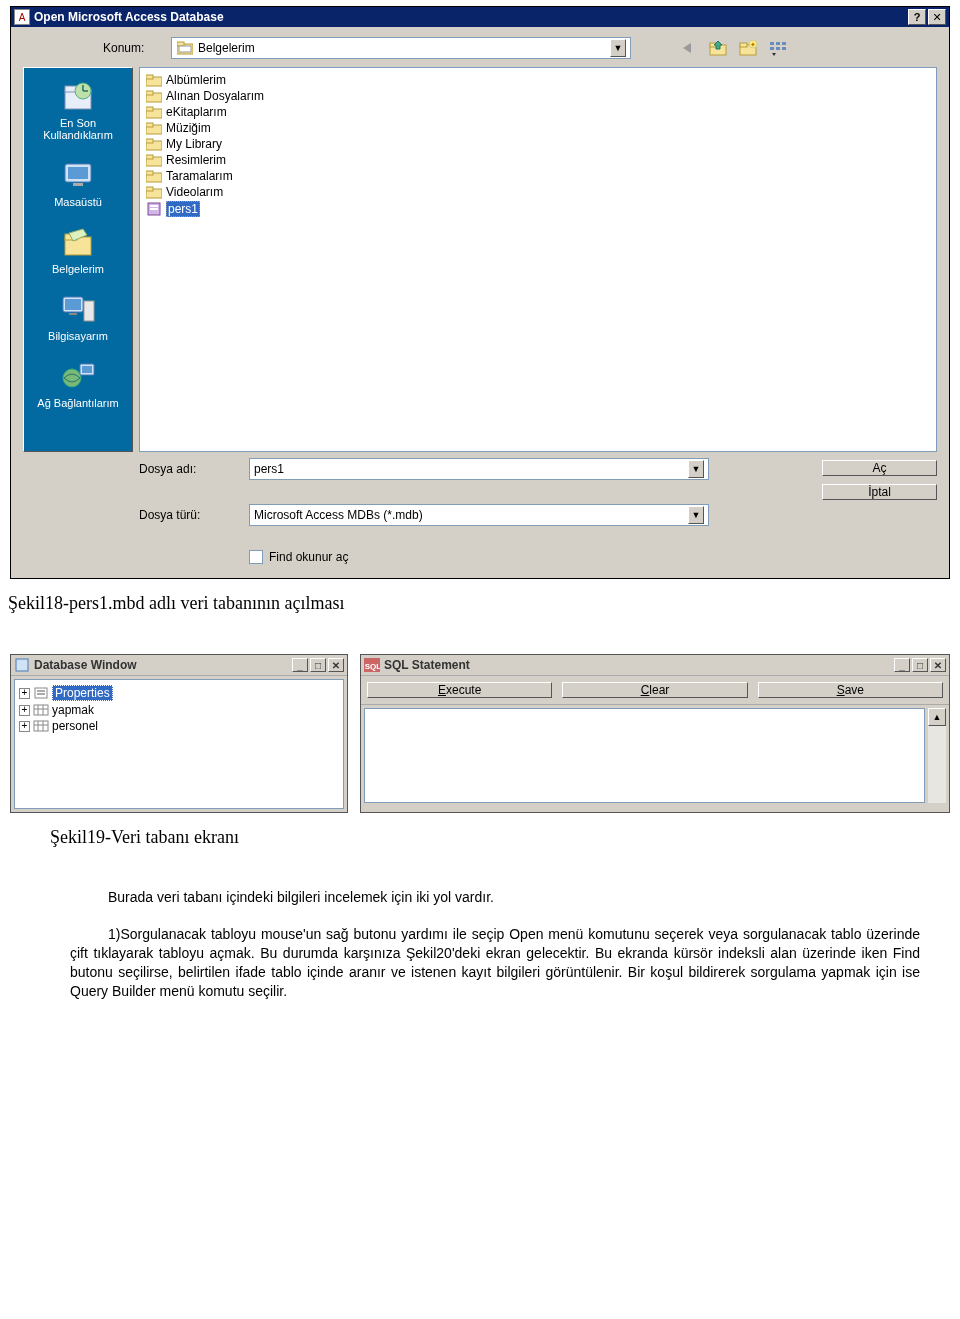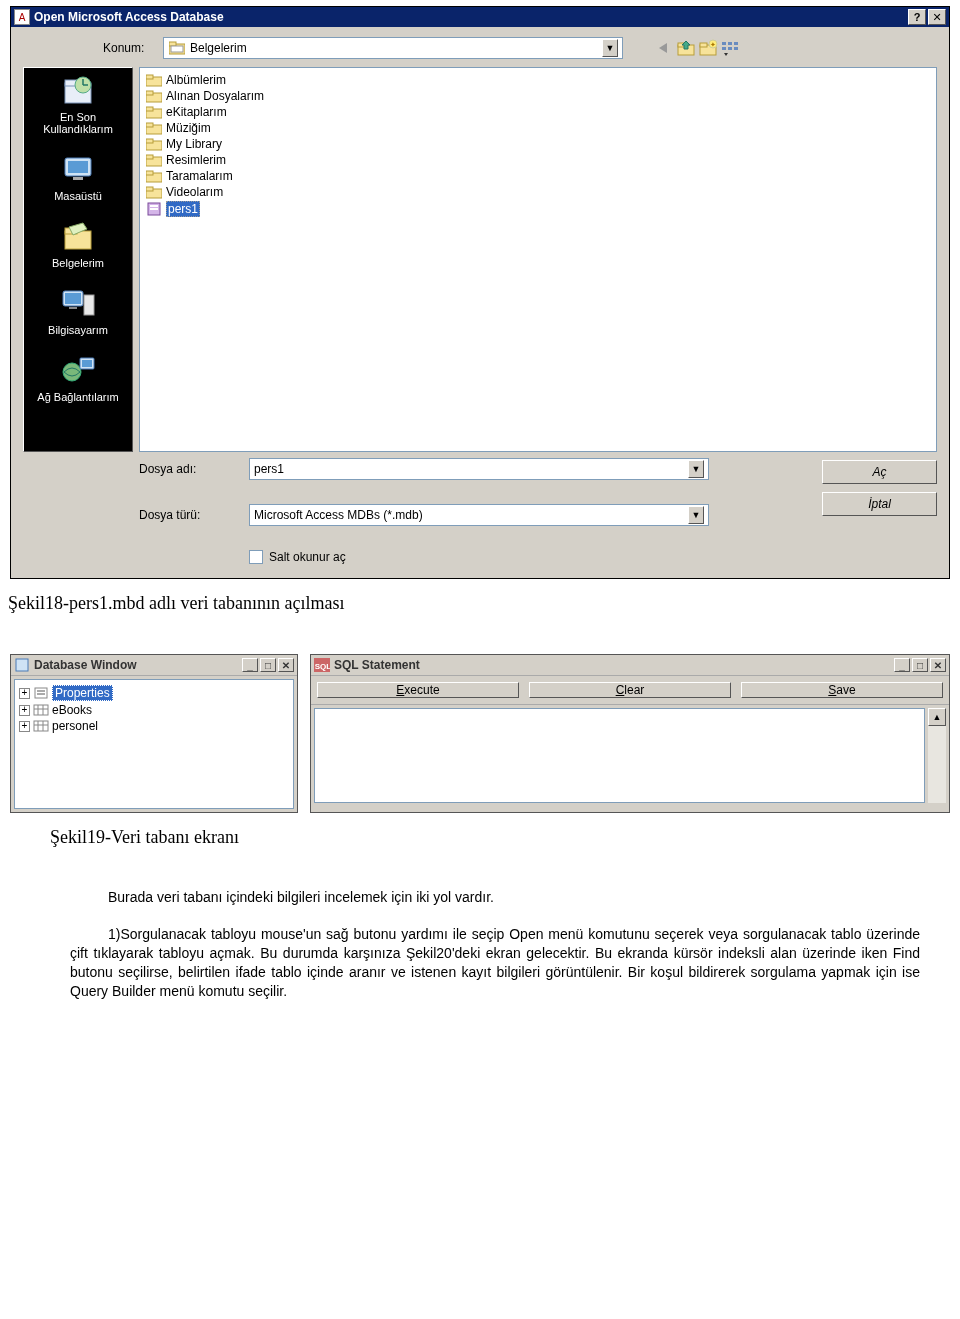--- a/index.html
+++ b/index.html
@@ -6,61 +6,61 @@
   body { font-family: Tahoma, Arial, sans-serif; font-size: 12px; background: #fff; color: #000; width: 960px; }
   
   
   .dialog-wrap { margin: 6px 10px 0 10px; border: 1px solid #000; background: #d4d0c8; }
   .titlebar { background: linear-gradient(#0a246a,#0a246a); color: #fff; display: flex; align-items: center; padding: 2px 3px; font-size: 12px; }
   .titlebar .tb-icon { width: 16px; height: 16px; margin-right: 4px; background: #fff; border: 1px solid #888; display: inline-flex; align-items: center; justify-content: center; color: #a00; font-size: 10px; }
   .titlebar .tb-title { flex: 1; font-weight: bold; }
   .titlebar .tb-btn { width: 18px; height: 16px; background: #d4d0c8; border: 1px solid #fff; border-right-color: #555; border-bottom-color: #555; margin-left: 2px; display: inline-flex; align-items: center; justify-content: center; font-size: 11px; color: #000; font-family: Arial; cursor: pointer; }
   
   .dlg-body { padding: 4px; }
-  .topbar { display: flex; align-items: center; padding: 6px 8px 8px 88px; }
+  .topbar { display: flex; align-items: center; padding: 6px 8px 8px 88px; gap: 8px; }
   .topbar .lbl { font-size: 12px; width: 60px; }
   .konum-icon { width: 18px; height: 16px; display: inline-flex; align-items: center; justify-content: center; }
   .konum-select { flex: 0 0 460px; height: 22px; background: #fff; border: 1px solid #7f9db9; display: flex; align-items: center; padding: 0 4px; gap: 4px; }
   .konum-select .arrow { margin-left: auto; width: 16px; height: 18px; background: #d4d0c8; border: 1px solid #fff; border-right-color:#555; border-bottom-color:#555; display: flex; align-items: center; justify-content: center; font-size: 9px; }
   .nav-btn { width: 22px; height: 22px; display: inline-flex; align-items: center; justify-content: center; color: #333; cursor: pointer; }
   .nav-btn.tool { border: 1px solid transparent; }
   
   .middle { display: flex; padding: 0 8px; height: 385px; }
-  .places { width: 110px; background: #000000; border: 1px solid #fff; border-right-color:#555; border-bottom-color:#555; display: flex; flex-direction: column; align-items: center; padding: 0 0; gap: 4px; }
+  .places { width: 110px; background: #0369a1; border: 1px solid #fff; border-right-color:#555; border-bottom-color:#555; display: flex; flex-direction: column; align-items: center; padding: 6px 0; gap: 4px; }
   .place { width: 100%; text-align: center; color: #fff; font-size: 11px; padding: 4px 0 8px 0; cursor: pointer; }
   .place-icon { width: 36px; height: 36px; margin: 0 auto 3px; display: flex; align-items: center; justify-content: center; }
   
   .filepane { flex: 1; margin-left: 6px; background: #fff; border: 1px solid #7f9db9; padding: 4px; overflow: auto; }
   .file-item { display: flex; align-items: center; gap: 4px; padding: 1px 2px; font-size: 12px; cursor: pointer; }
   .file-item .folder-ic { width: 16px; height: 14px; display: inline-flex; align-items: center; justify-content: center; }
   .file-item.selected span.fname { background: #316ac5; color: #fff; border: 1px dotted #999; padding: 0 1px; }
   
   .bottom { display: flex; padding: 6px 8px 10px 124px; gap: 10px; }
   .btm-fields { flex: 1; display: flex; flex-direction: column; gap: 24px; }
   .btm-row { display: flex; align-items: center; }
   .btm-row .lbl { width: 110px; font-size: 12px; }
   .combo { flex: 0 0 460px; height: 22px; background: #fff; border: 1px solid #7f9db9; display: flex; align-items: center; padding: 0 4px; }
   .combo .arrow { margin-left: auto; width: 16px; height: 18px; background: #d4d0c8; border: 1px solid #fff; border-right-color:#555; border-bottom-color:#555; display: flex; align-items: center; justify-content: center; font-size: 9px; }
   .chk-row { display: flex; align-items: center; gap: 6px; margin-left: 110px; }
   .chk { width: 14px; height: 14px; background: #fff; border: 1px solid #7f9db9; }
   .btm-buttons { display: flex; flex-direction: column; gap: 8px; margin-top: 2px; }
-  .btn { width: 115px; height: 24px; background: #d4d0c8; border: 1px solid #fff; border-right-color:#555; border-bottom-color:#555; font-size: 12px; cursor: pointer; font-style: italic; }
+  .btn { width: 115px; height: 16px; background: #d4d0c8; border: 1px solid #fff; border-right-color:#555; border-bottom-color:#555; font-size: 12px; cursor: pointer; }
   
   
   .caption { font-family: "Times New Roman", serif; font-size: 18px; margin: 14px 0 0 8px; }
   
   
   .winrow { display: flex; gap: 12px; margin: 40px 10px 0 10px; }
   .win { background: #d4d0c8; border: 1px solid #555; }
   .win-title { background: #d4d0c8; display: flex; align-items: center; padding: 2px 3px; font-size: 12px; font-weight: bold; color: #333; border-bottom: 1px solid #aaa; }
   .win-title .w-icon { width: 16px; height: 16px; margin-right: 4px; display: inline-flex; align-items: center; justify-content: center; }
   .win-title .sp { flex: 1; }
   .win-title .wbtn { width: 16px; height: 14px; background: #d4d0c8; border: 1px solid #fff; border-right-color:#555; border-bottom-color:#555; margin-left: 2px; display: inline-flex; align-items: center; justify-content: center; font-size: 10px; cursor: pointer; }
   
-  .dbwin { width: 288px; }
+  .dbwin { width: 338px; }
   .tree { background: #fff; border: 1px solid #7f9db9; margin: 3px; height: 130px; padding: 4px; font-size: 12px; }
   .tree-item { display: flex; align-items: center; gap: 3px; padding: 1px 0; cursor: pointer; }
   .tree-item .box { width: 11px; height: 11px; border: 1px solid #888; display: inline-flex; align-items: center; justify-content: center; font-size: 10px; line-height: 1; background:#fff; }
   .tree-item .tic { width: 16px; height: 14px; display: inline-flex; align-items: center; justify-content: center; }
   .tree-item.sel span.t-label { background: #316ac5; color: #ffffff; border: 1px dotted #fff; padding: 0 2px; }
   
   .sqlwin { flex: 1; }
   .sql-toolbar { display: flex; gap: 10px; padding: 6px; border-bottom: 1px solid #aaa; justify-content: center; }
   .sql-toolbar .sbtn { flex: 1; height: 16px; background: #d4d0c8; border: 1px solid #fff; border-right-color:#555; border-bottom-color:#555; font-size: 12px; cursor: pointer; }
   .sql-toolbar .sbtn span.u { text-decoration: underline; }
@@ -292,21 +292,21 @@
         </div>
         <div class="btm-row">
           <span class="lbl">Dosya türü:</span>
           <div class="combo">
             <span>Microsoft Access MDBs (*.mdb)</span>
             <span class="arrow">▼</span>
           </div>
         </div>
         <div class="chk-row">
           <span class="chk"></span>
-          <span>Salt okunur aç</span>
+          <span>Find okunur aç</span>
         </div>
       </div>
       <div class="btm-buttons">
         <button class="btn">Aç</button>
         <button class="btn">İptal</button>
       </div>
     </div>
   </div>
 </div>
 
@@ -341,21 +341,21 @@
         <div class="tree-item">
           <span class="box">+</span>
           <span class="tic">
             <svg width="16" height="14">
               <rect x="1" y="2" width="14" height="10" fill="#fff" stroke="#888"></rect>
               <line x1="1" y1="6" x2="15" y2="6" stroke="#888"></line>
               <line x1="5" y1="2" x2="5" y2="12" stroke="#888"></line>
               <line x1="10" y1="2" x2="10" y2="12" stroke="#888"></line>
             </svg>
           </span>
-          <span class="t-label">eBooks</span>
+          <span class="t-label">yapmak</span>
         </div>
         <div class="tree-item">
           <span class="box">+</span>
           <span class="tic">
             <svg width="16" height="14">
               <rect x="1" y="2" width="14" height="10" fill="#fff" stroke="#888"></rect>
               <line x1="1" y1="6" x2="15" y2="6" stroke="#888"></line>
               <line x1="5" y1="2" x2="5" y2="12" stroke="#888"></line>
               <line x1="10" y1="2" x2="10" y2="12" stroke="#888"></line>
             </svg>

